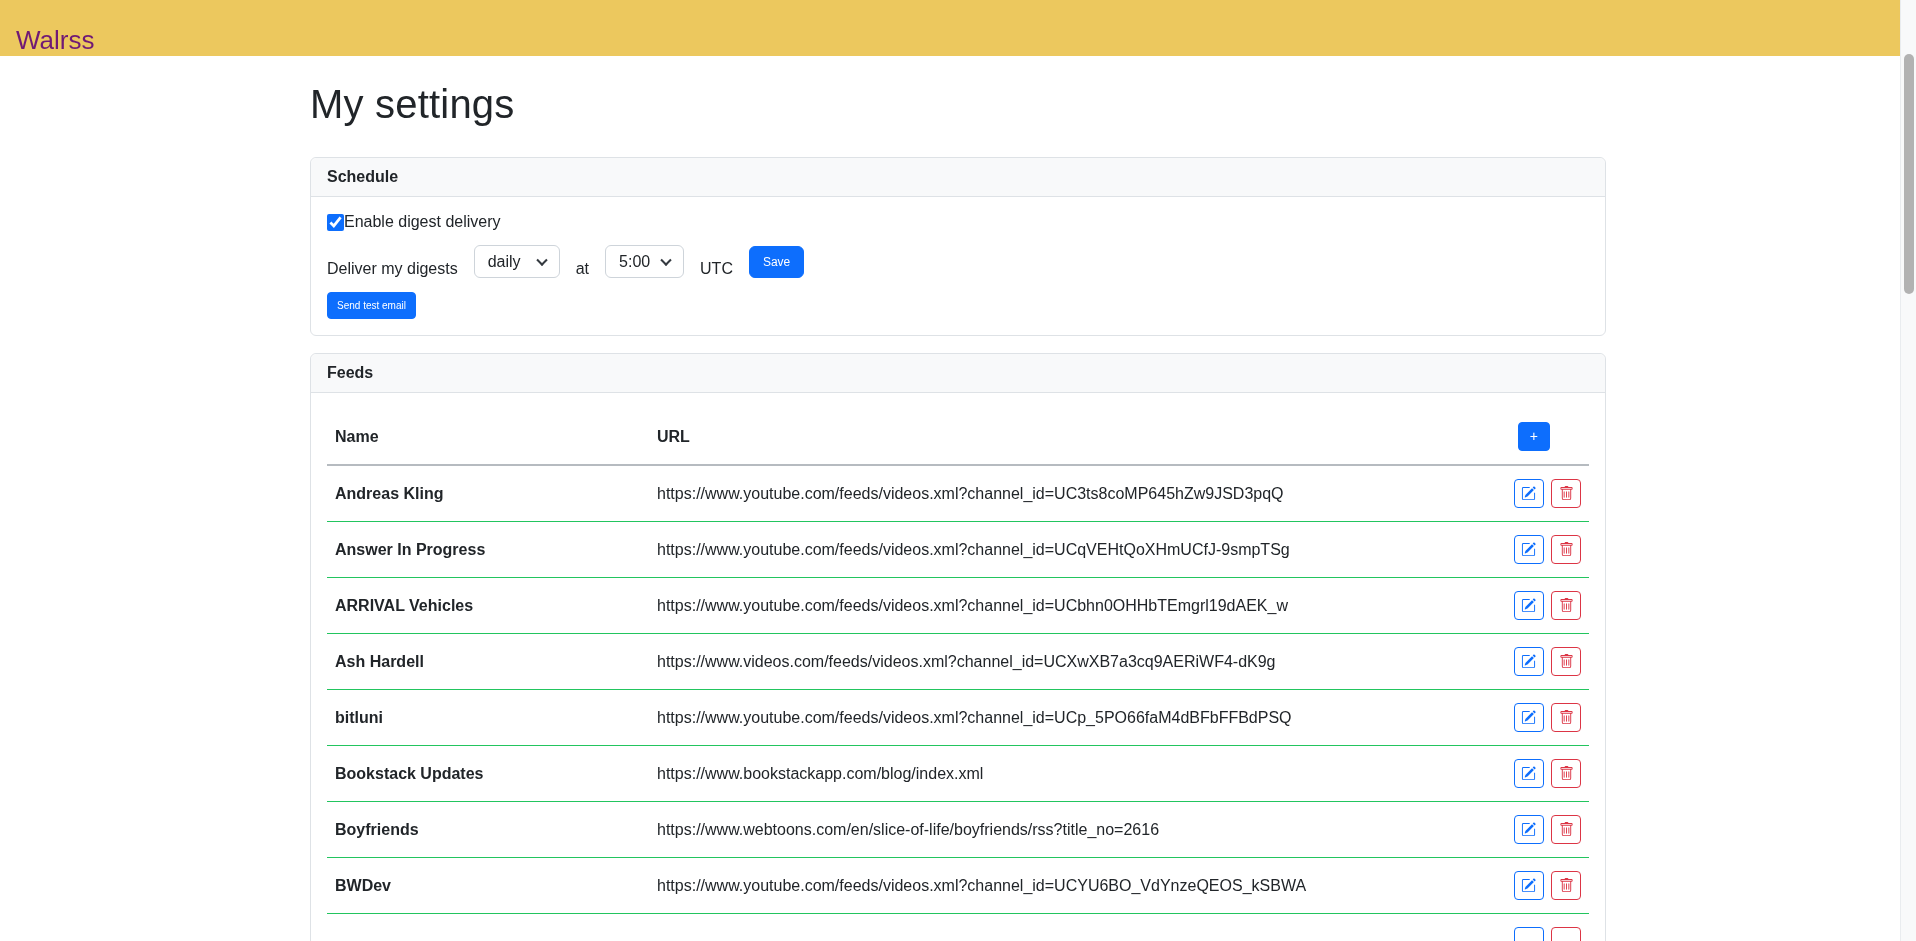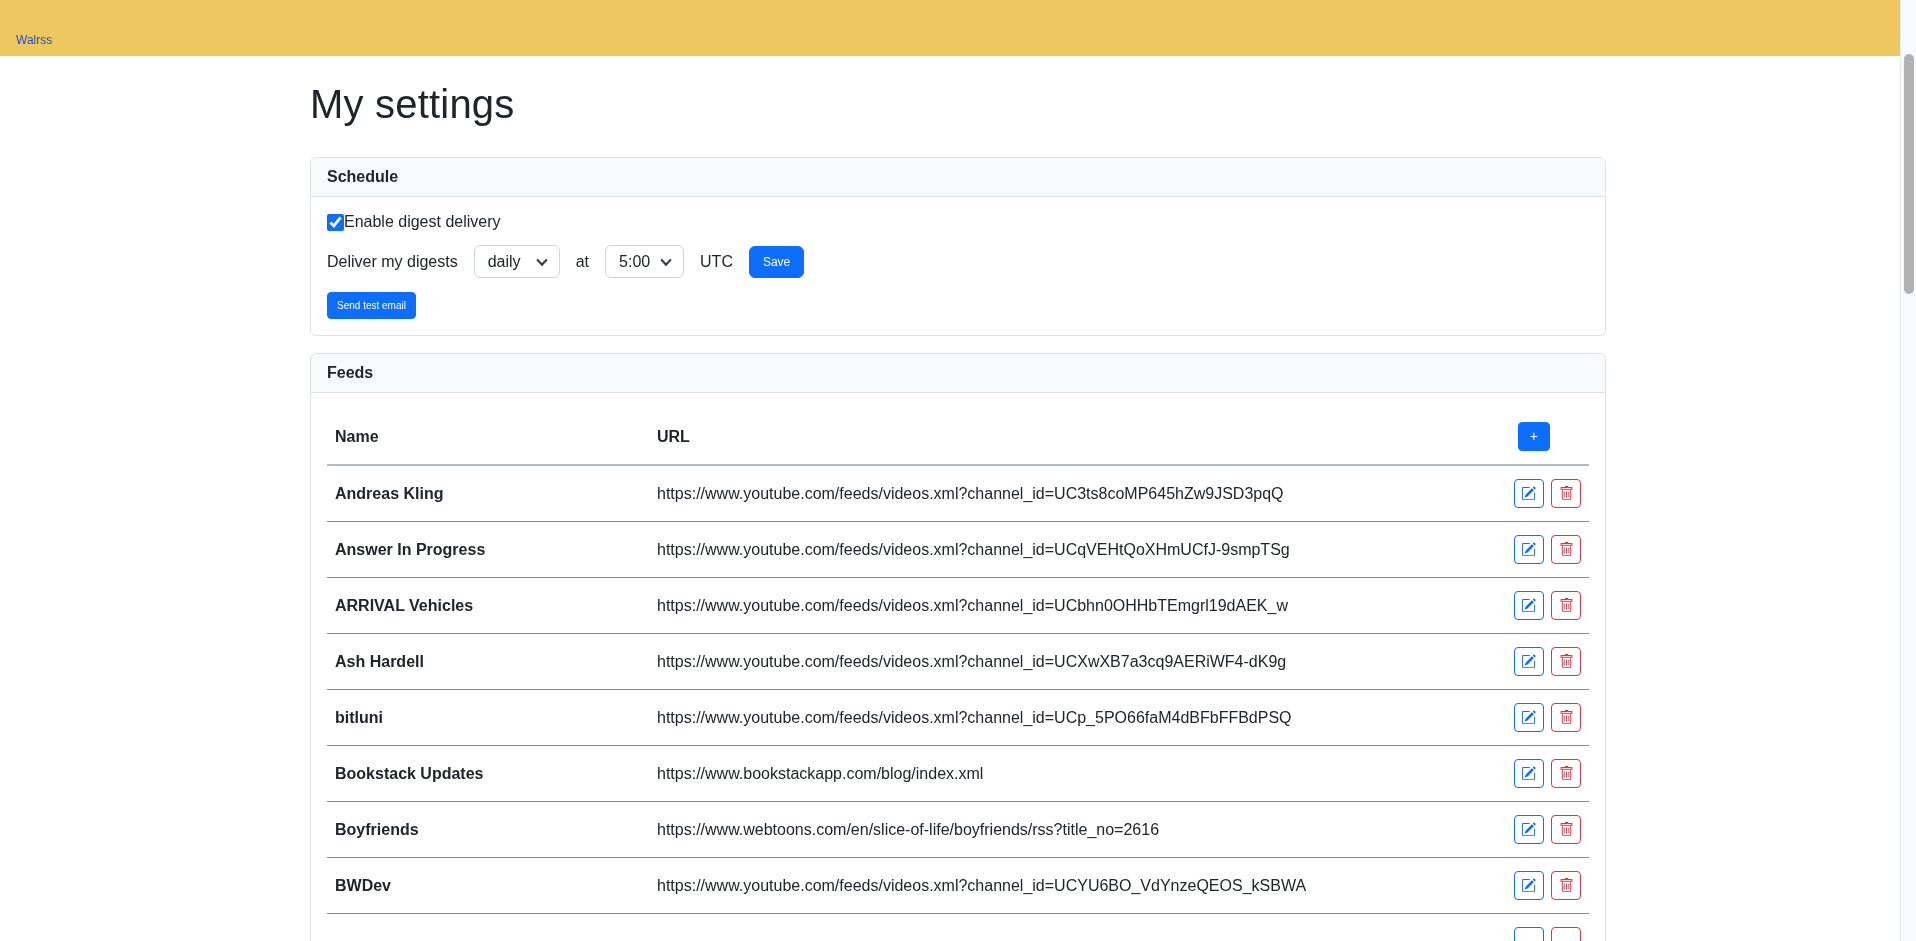--- a/index.html
+++ b/index.html
@@ -16,38 +16,38 @@
     font-size: 16px;
   }
 
   
   .navbar {
     background: var(--navbar-bg);
     height: 56px;
     display: flex; align-items: center;
     padding: 0 16px;
   }
-  .navbar-brand { font-size: 12px; color: #1d4ed8; text-decoration: none; cursor: pointer; margin-top: 24px; }
+  .navbar-brand { font-size: 26px; color: #701a75; text-decoration: none; cursor: pointer; margin-top: 24px; }
 
   
   .container { width: 1320px; margin: 0 auto; padding: 0 12px; }
   h1.page-title { font-size: 40px; font-weight: 500; margin: 26px 0 30px; letter-spacing: .2px; }
 
   
   .card { border: 1px solid #dee2e6; border-radius: 6px; margin-bottom: 17px; background: #fff; }
   .card-header {
     background: #f8f9fa; padding: 10px 16px;
     border-bottom: 1px solid #dee2e6; border-radius: 6px 6px 0 0; font-weight: bold;
   }
   .card-body { padding: 16px; }
 
   
   .form-check { display: flex; align-items: flex-end; gap: 0; margin-bottom: 14px; }
   .form-check input[type=checkbox] { width: 17px; height: 17px; accent-color: var(--primary); margin: 0; cursor: pointer; }
-  .inline-row { display: flex; align-items: center; gap: 16px; margin-bottom: 14px; }
+  .inline-row { display: flex; align-items: flex-end; gap: 16px; margin-bottom: 14px; }
 
   .select-wrap { position: relative; display: inline-block; }
   select {
     appearance: none; -webkit-appearance: none;
     font-family: inherit; font-size: 16px; color: #212529;
     background: #fff; border: 1px solid #ced4da; border-radius: 6px;
     padding: 7px 38px 7px 13px; cursor: pointer;
   }
   select.time { padding-right: 32px; }
   .chev {
@@ -205,21 +205,21 @@
         <svg viewBox="0 0 16 16" xmlns="http://www.w3.org/2000/svg">
           <path d="M5.5 5.5A.5.5 0 0 1 6 6v6a.5.5 0 0 1-1 0V6a.5.5 0 0 1 .5-.5zm2.5 0a.5.5 0 0 1 .5.5v6a.5.5 0 0 1-1 0V6a.5.5 0 0 1 .5-.5zm3 .5a.5.5 0 0 0-1 0v6a.5.5 0 0 0 1 0V6z"></path>
           <path d="M14.5 3a1 1 0 0 1-1 1H13v9a2 2 0 0 1-2 2H5a2 2 0 0 1-2-2V4h-.5a1 1 0 0 1-1-1V2a1 1 0 0 1 1-1H6a1 1 0 0 1 1-1h2a1 1 0 0 1 1 1h3.5a1 1 0 0 1 1 1v1zM4.118 4 4 4.059V13a1 1 0 0 0 1 1h6a1 1 0 0 0 1-1V4.059L11.882 4H4.118zM2.5 3h11V2h-11v1z"></path>
         </svg>
       </button>
     </td>
   </tr>
 
   <tr>
     <td><span class="feed-name">Ash Hardell</span></td>
-    <td><span class="feed-url">https://www.youtube.com/feeds/videos.xml?channel_id=UCXwXB7a3cq9AERiWF4-dK9g</span></td>
+    <td><span class="feed-url">https://www.videos.com/feeds/videos.xml?channel_id=UCXwXB7a3cq9AERiWF4-dK9g</span></td>
     <td class="actions">
       <button class="btn btn-icon btn-outline-primary">
         <svg viewBox="0 0 16 16" xmlns="http://www.w3.org/2000/svg">
           <path d="M15.502 1.94a.5.5 0 0 1 0 .706L14.459 3.69l-2-2L13.502.646a.5.5 0 0 1 .707 0l1.293 1.293zm-1.75 2.456-2-2L4.939 9.21a.5.5 0 0 0-.121.196l-.805 2.414a.25.25 0 0 0 .316.316l2.414-.805a.5.5 0 0 0 .196-.12l6.813-6.814z"></path>
           <path d="M1 13.5A1.5 1.5 0 0 0 2.5 15h11a1.5 1.5 0 0 0 1.5-1.5v-6a.5.5 0 0 0-1 0v6a.5.5 0 0 1-.5.5h-11a.5.5 0 0 1-.5-.5v-11a.5.5 0 0 1 .5-.5H9a.5.5 0 0 0 0-1H2.5A1.5 1.5 0 0 0 1 2.5v11z"></path>
         </svg>
       </button>
       <button class="btn btn-icon btn-outline-danger">
         <svg viewBox="0 0 16 16" xmlns="http://www.w3.org/2000/svg">
           <path d="M5.5 5.5A.5.5 0 0 1 6 6v6a.5.5 0 0 1-1 0V6a.5.5 0 0 1 .5-.5zm2.5 0a.5.5 0 0 1 .5.5v6a.5.5 0 0 1-1 0V6a.5.5 0 0 1 .5-.5zm3 .5a.5.5 0 0 0-1 0v6a.5.5 0 0 0 1 0V6z"></path>

